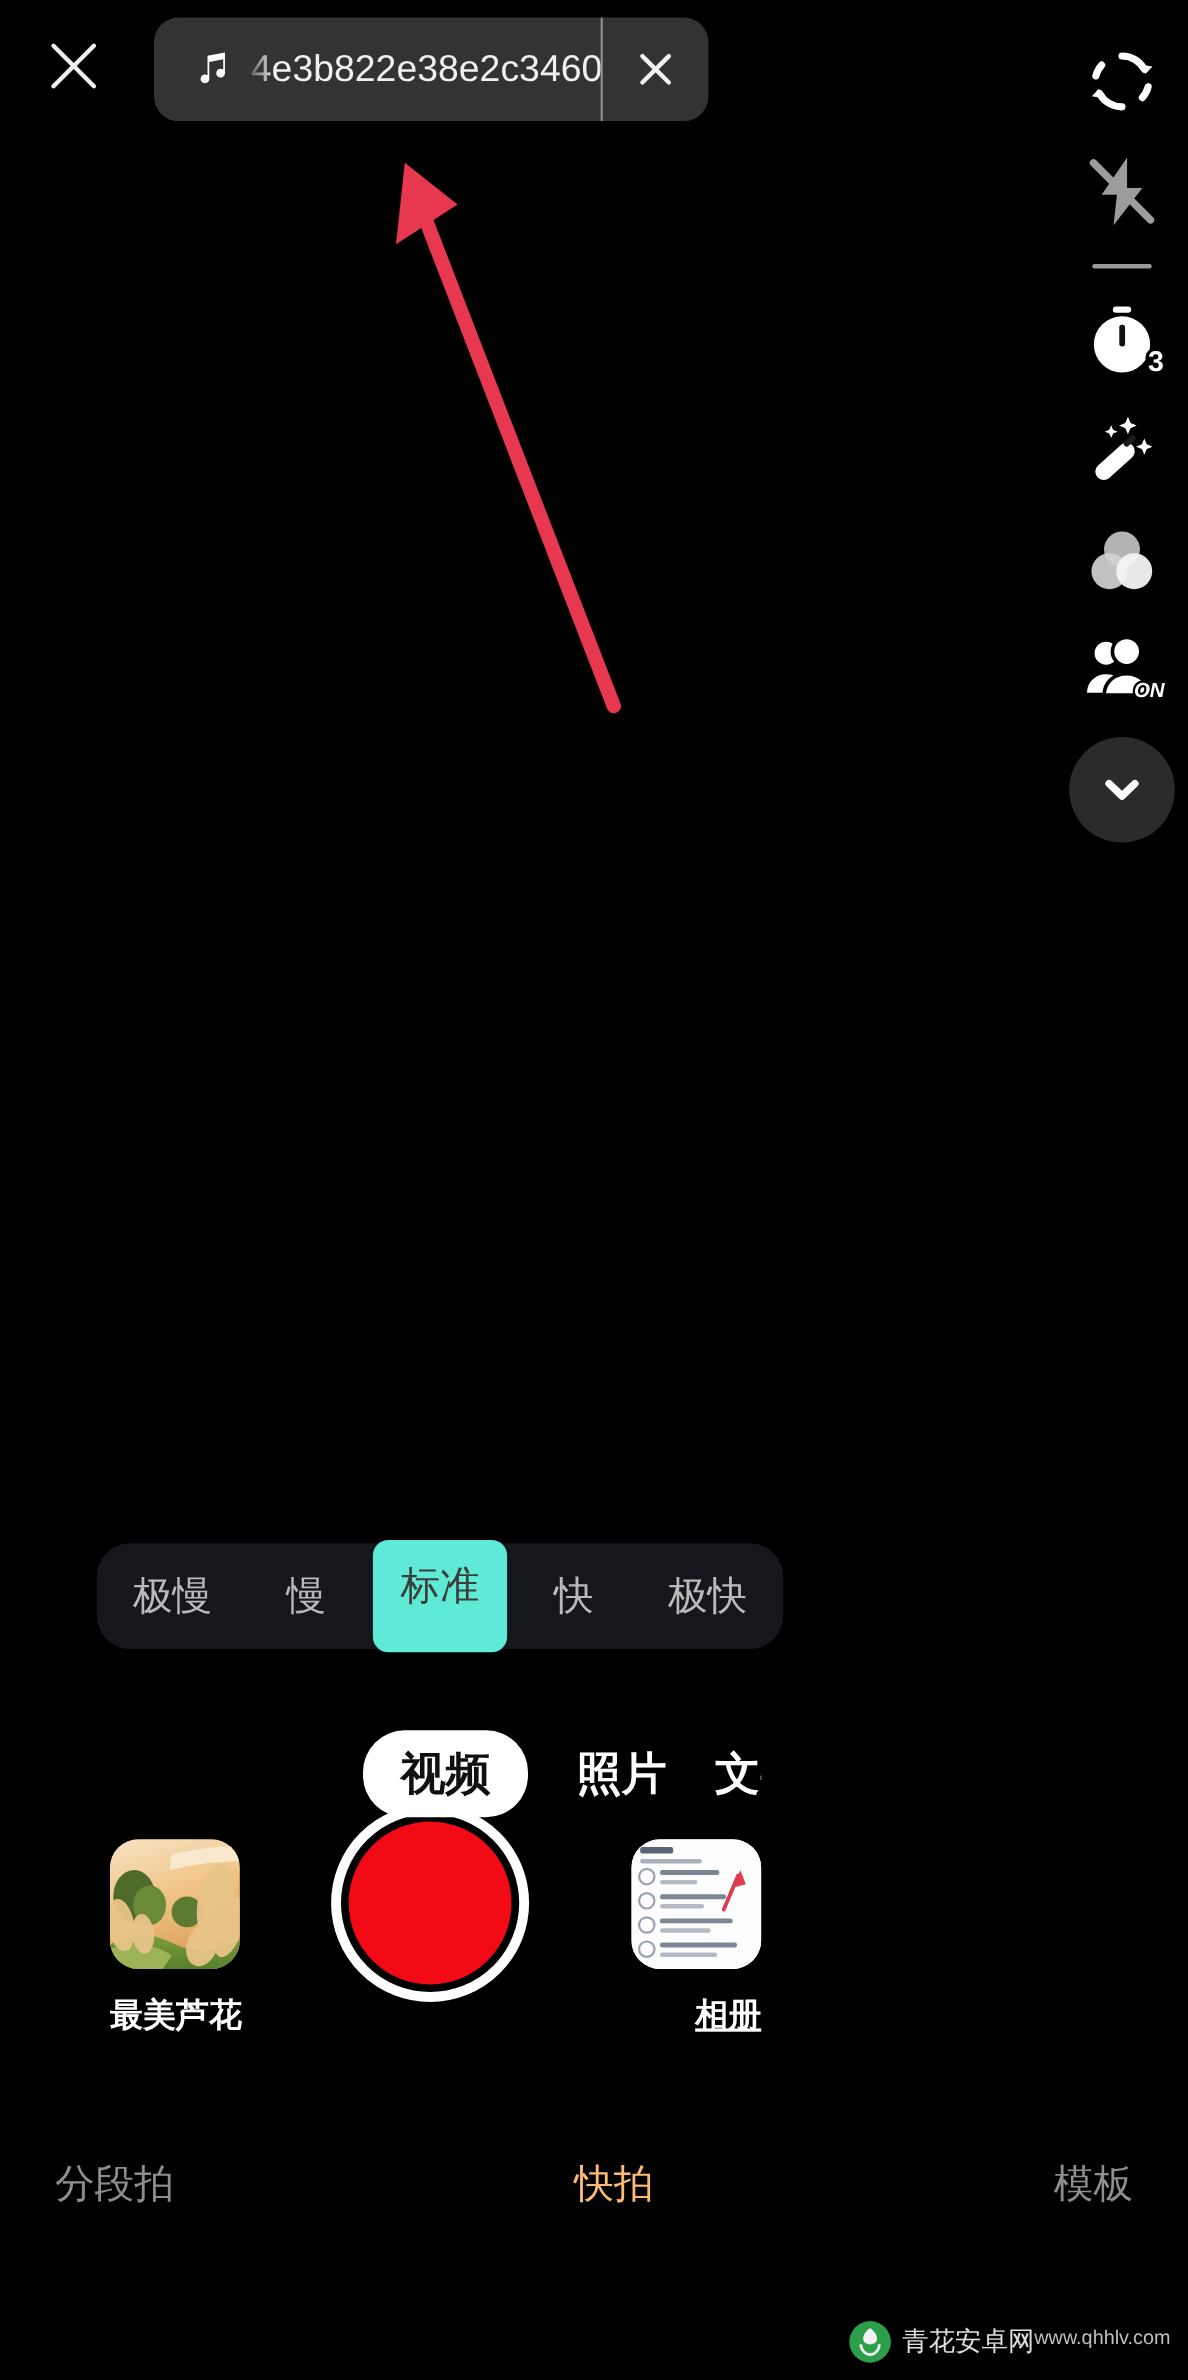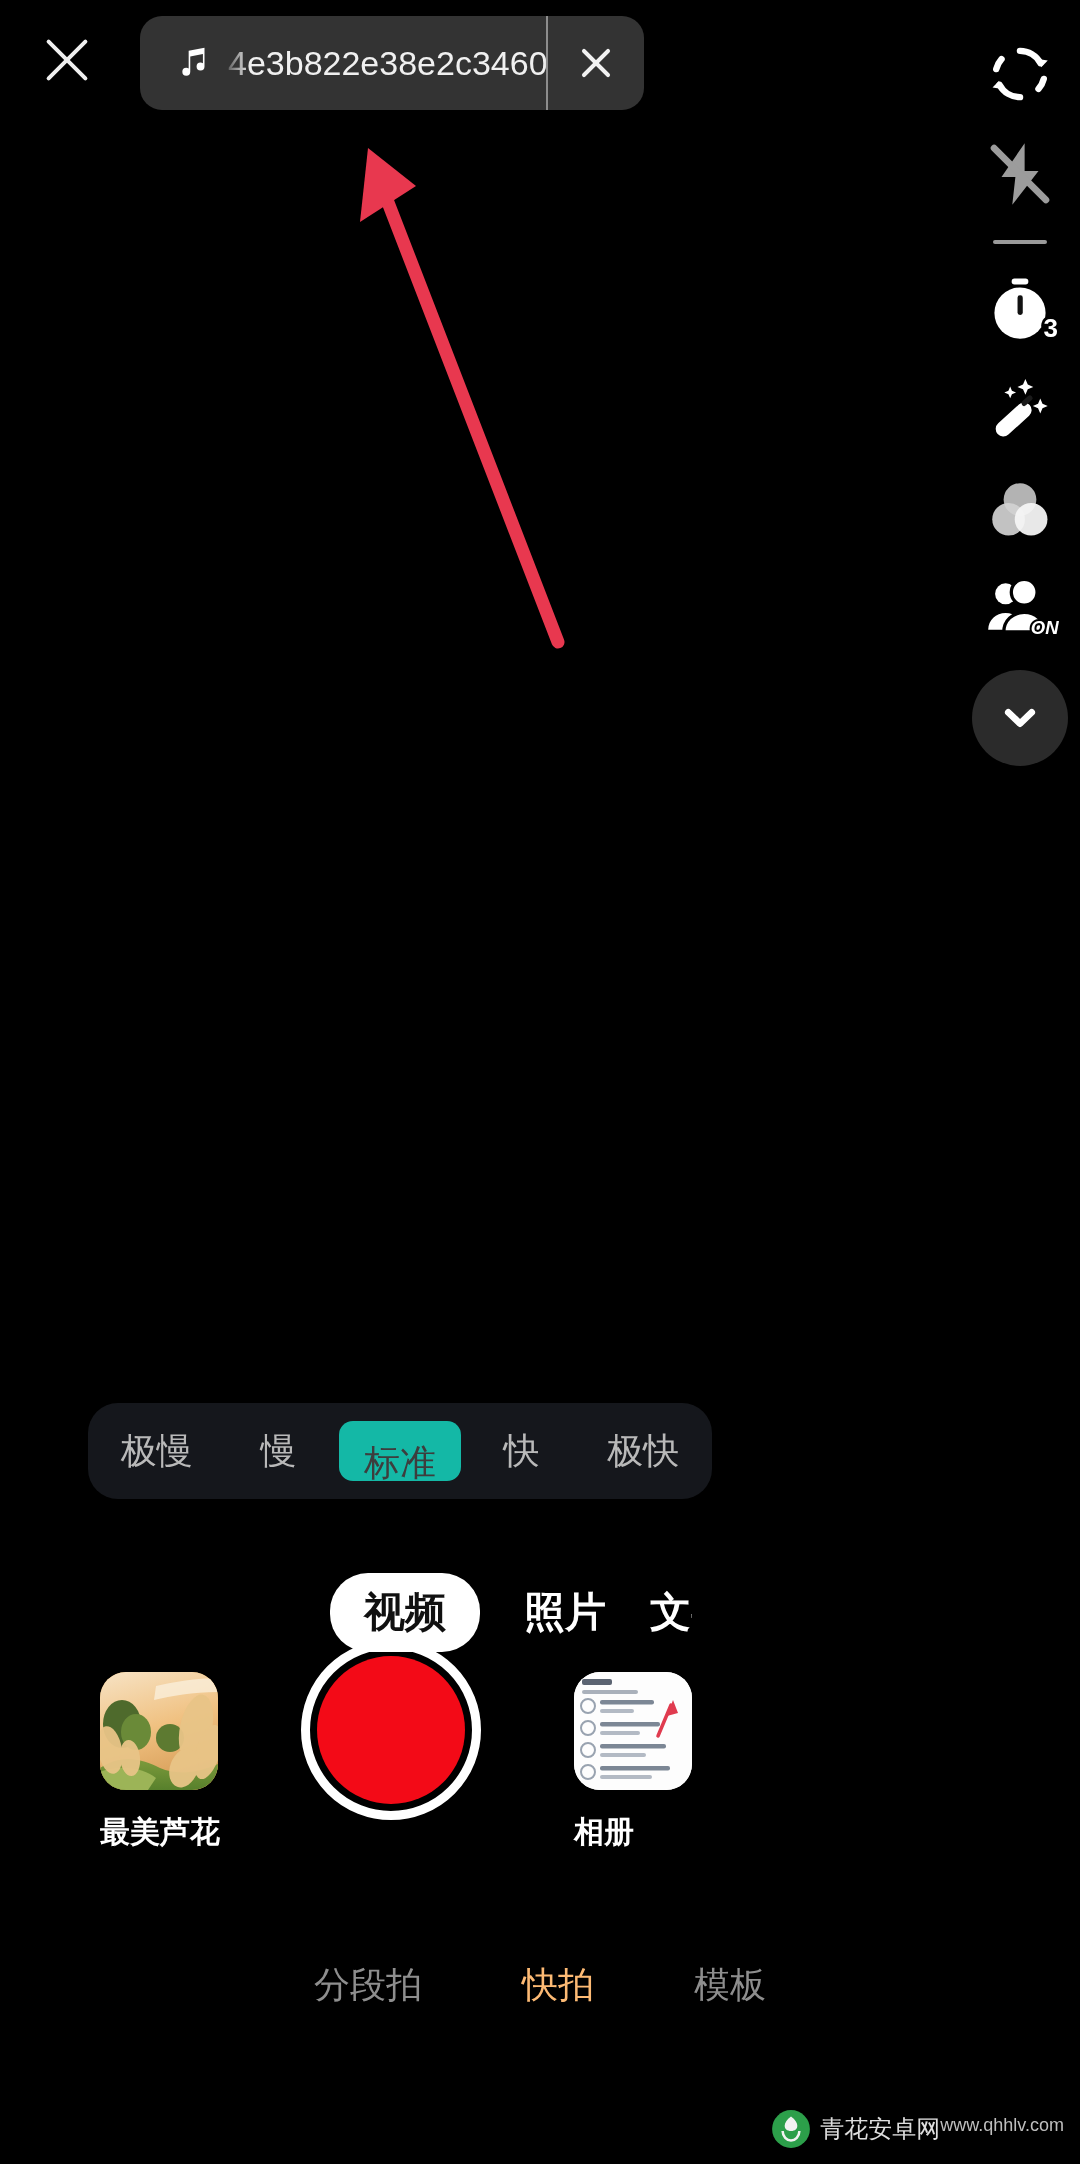--- a/index.html
+++ b/index.html
@@ -41,44 +41,44 @@
   .chev-btn{width:96px;height:96px;border-radius:50%;background:#2b2b2b;
       display:flex;align-items:center;justify-content:center;margin:10px 12px 0 12px;}
 
   
   .arrow-svg{position:absolute;left:330px;top:130px;}
 
   
   .speedbar{position:absolute;left:88px;top:1403px;width:608px;height:96px;
       background:#15171c;border-radius:30px;display:flex;align-items:center;padding:0 8px;}
   .speed-item{flex:1;text-align:center;font-size:36px;color:#b9b9b9;line-height:96px;height:96px;}
-  .speed-item.sel{background:#14b8a6;color:#3d3d3d;border-radius:14px;height:60px;line-height:84px;font-weight:normal;}
+  .speed-item.sel{background:#5eead4;color:#3d3d3d;border-radius:14px;height:102px;line-height:84px;font-weight:normal;}
 
   
   .modetabs{position:absolute;left:330px;top:1552px;width:420px;height:76px;display:flex;align-items:center;}
   .mode{font-size:41px;font-weight:bold;color:#fff;margin-right:44px;white-space:nowrap;margin-top:44px;}
   .mode.sel{background:#fff;color:#101010;border-radius:38px;padding:12px 34px;}
   .mode.cut{color:#fff;overflow:hidden;width:42px;}
 
   
   .caprow{position:absolute;left:0;top:1672px;width:872px;height:240px;}
   .eff{position:absolute;left:100px;top:0;width:118px;text-align:center;}
   .eff-thumb{width:118px;height:118px;border-radius:26px;overflow:hidden;position:relative;background:#c8954a;}
   .eff-label{margin-top:22px;font-size:30px;font-weight:bold;color:#fff;white-space:nowrap;}
-  .alb{position:absolute;left:574px;top:0;width:118px;text-align:left;}
+  .alb{position:absolute;left:574px;top:0;width:118px;text-align:right;text-decoration:underline;}
   .alb-thumb{width:118px;height:118px;border-radius:26px;overflow:hidden;position:relative;background:#fdfdfd;}
   .alb-label{margin-top:22px;font-size:30px;font-weight:bold;color:#fff;white-space:nowrap;}
 
   .shutter{position:absolute;left:301px;top:-32px;width:180px;height:180px;border-radius:50%;
       border:9px solid #ffffff;display:flex;align-items:center;justify-content:center;box-sizing:border-box;}
   .shutter-in{width:148px;height:148px;border-radius:50%;background:#f30a17;}
 
   
   .botnav{position:absolute;left:0;top:1940px;width:1080px;height:90px;
-      display:flex;align-items:center;justify-content:center;}
+      display:flex;align-items:center;justify-content:space-between;}
   .bn{font-size:36px;color:#8e8e8e;margin:0 50px;}
   .bn.sel{color:#fdba74;font-weight:normal;}
 
   
   .wm{position:absolute;right:16px;bottom:14px;display:flex;align-items:center;opacity:.95;}
   .wm-txt{display:flex;flex-direction:row;line-height:1.15;margin-left:8px;}
   .wm-a{font-size:24px;color:#eaeaea;}
   .wm-b{font-size:18px;color:#c9c9c9;}
 </style>
 </head>

